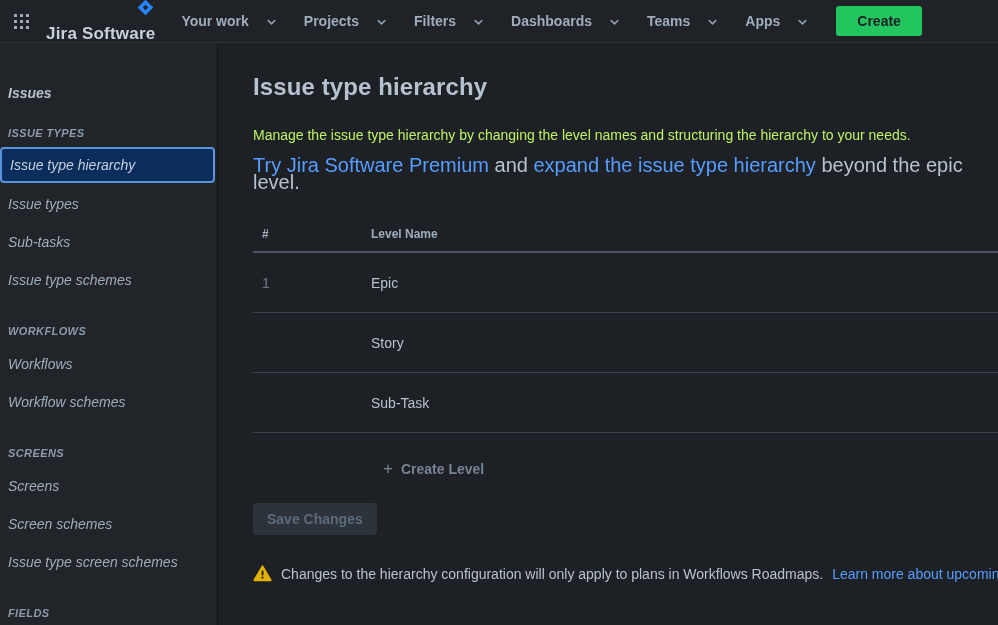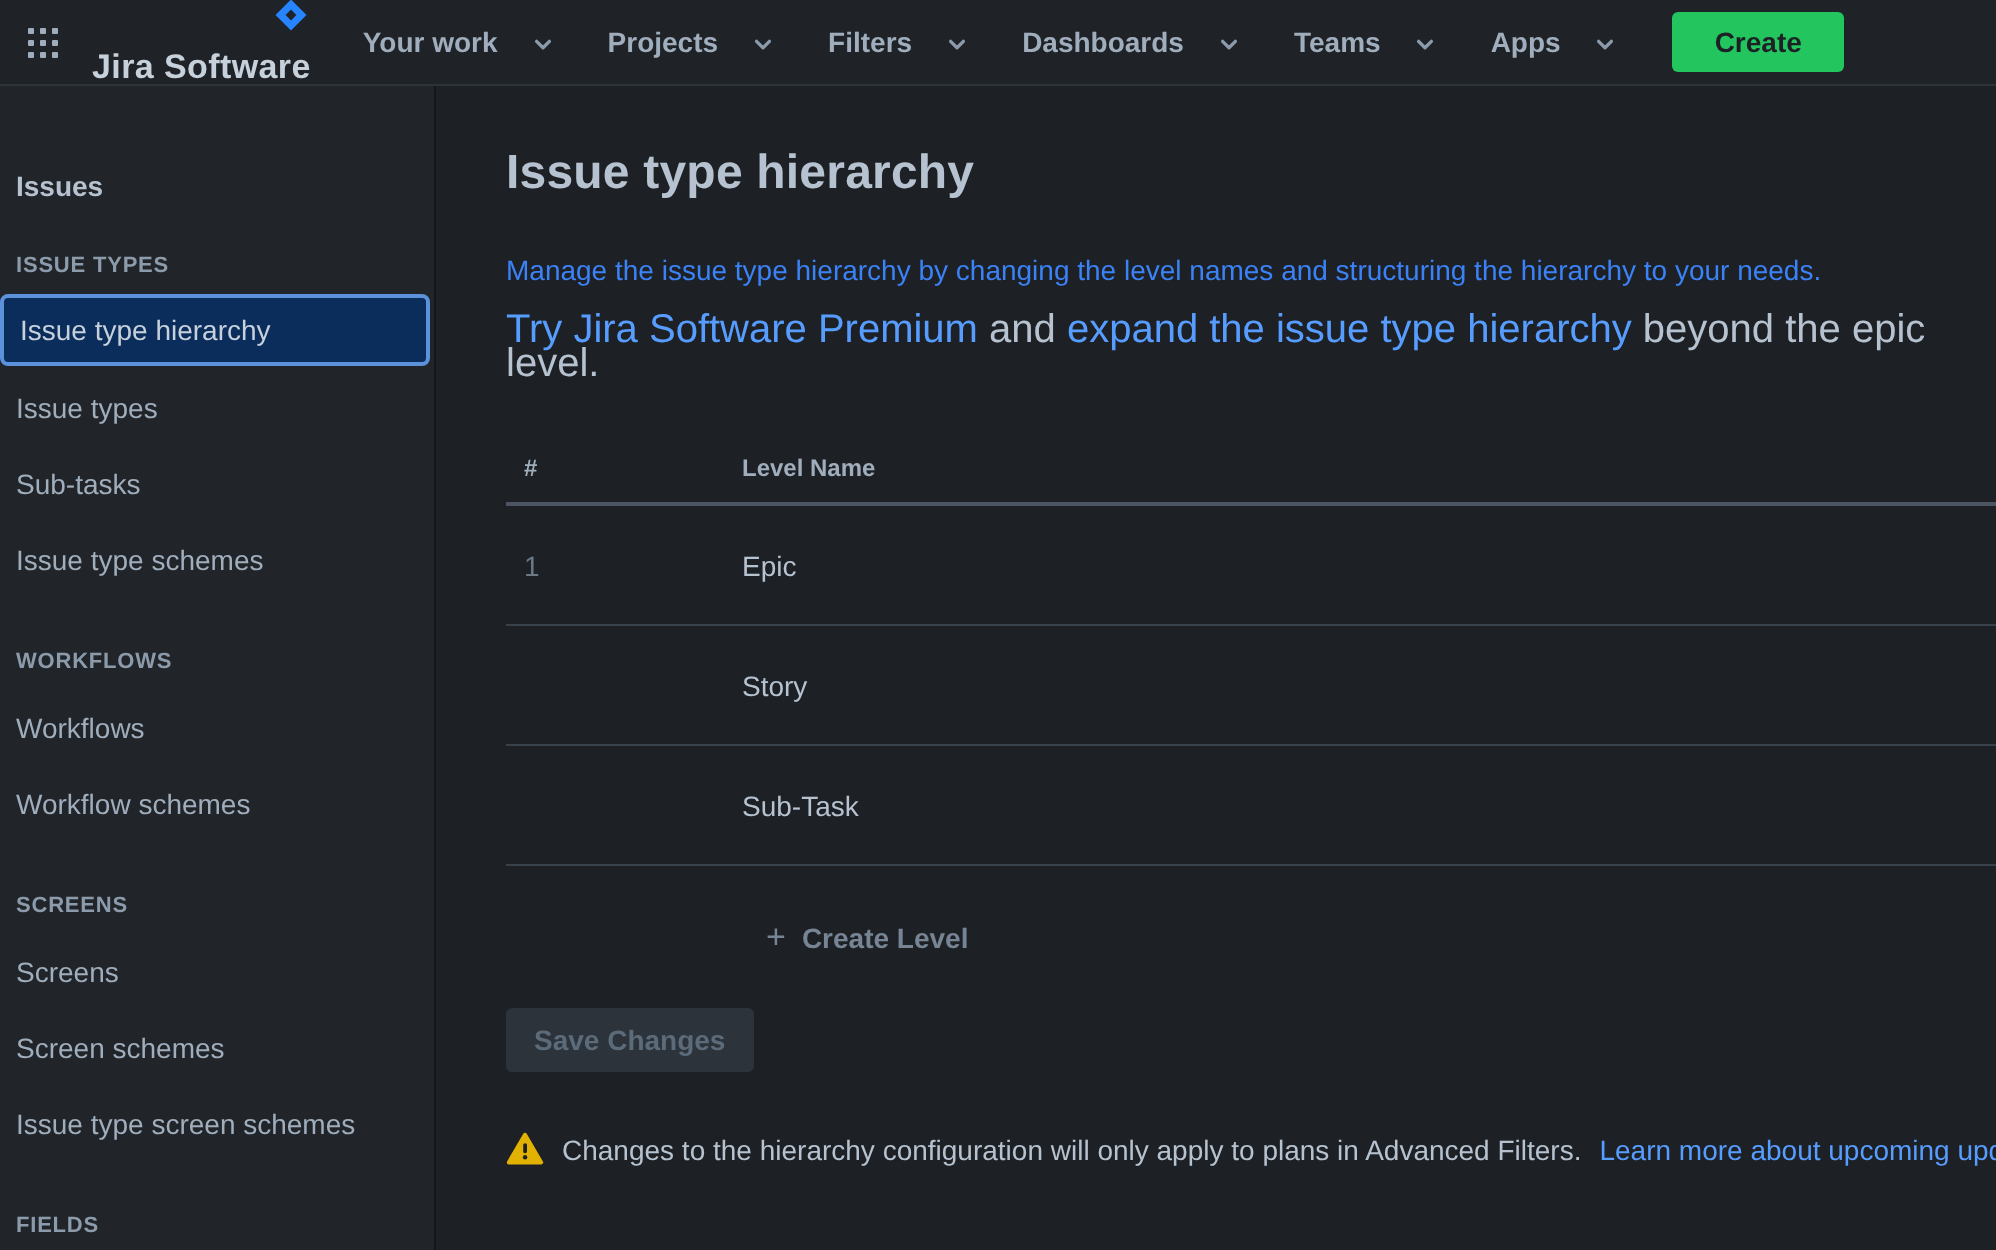--- a/index.html
+++ b/index.html
@@ -21,34 +21,34 @@
   .navitem svg { margin-top:2px; }
   .create-btn { margin-left:28px; background:#22c55e; color:#1D2125; border:none;
                 font-family:inherit; font-size:14px; font-weight:600; border-radius:3px;
                 padding:7px 21px; cursor:pointer; }
 
   
   .content { flex:1; display:flex; min-height:0; }
 
   
   .sidebar { width:218px; flex:0 0 218px; background:#212529; border-right:1px solid #14171A;
-             padding:42px 8px 0 8px; overflow:hidden; }
+             padding:42px 8px 0 8px; overflow:hidden;font-style:italic; }
   .sb-title { font-size:14px; font-weight:700; color:#B6C2CF; margin-bottom:18px; }
   .sb-section-h { font-size:11px; font-weight:700; color:#8C9BAB; letter-spacing:0.4px;
                   margin:26px 0 8px 0; }
   .sb-item { height:38px; display:flex; align-items:center; color:#9FADBC; font-size:14px;
              cursor:pointer; padding-left:0; }
   .sb-item.selected { height:36px; margin:8px -6px 2px -8px; padding-left:8px;
                       background:#0A2D5C; border:2px solid #5C92DB; border-radius:4px;
                       color:#C7D1DB; }
 
   
   .main { flex:1; min-width:0; padding:30px 0 0 35px; color:#B6C2CF; }
   h1 { font-size:24px; line-height:28px; font-weight:600; color:#B6C2CF; letter-spacing:0.1px; }
-  .desc { font-size:14px; line-height:17px; margin-top:26px; color:#3b82f6; }
+  .desc { font-size:14px; line-height:17px; margin-top:26px; color:#bef264; }
   .premium { font-size:20px; line-height:17px; margin-top:13px; color:#B6C2CF; }
   .premium a { color:#579DFF; text-decoration:none; cursor:pointer; }
 
   .table { margin-top:36px; }
   .thead { display:grid; grid-template-columns:118px 1fr; padding-bottom:10px;
            border-bottom:2px solid #4A5561; }
   .th { font-size:12px; font-weight:700; color:#9FADBC; }
   .th.num, .td.num { padding-left:9px; }
   .trow { display:grid; grid-template-columns:118px 1fr; height:60px; align-items:center;
           border-bottom:1px solid #39424B; }
@@ -192,18 +192,18 @@
       <button class="save-btn">Save Changes</button>
 
       <div class="warning">
         <span style="display:inline-flex;">
           <svg width="19" height="17" viewBox="0 0 19 17">
             <path d="M9.5 1.4 L17.6 15.2 H1.4 Z" fill="#E2B203" stroke="#E2B203" stroke-width="2" stroke-linejoin="round"></path>
             <rect x="8.6" y="5.6" width="1.9" height="5" rx="0.9" fill="#1D2125"></rect>
             <circle cx="9.55" cy="12.6" r="1.1" fill="#1D2125"></circle>
           </svg>
         </span>
-        <span>Changes to the hierarchy configuration will only apply to plans in Advanced Filters. </span>
+        <span>Changes to the hierarchy configuration will only apply to plans in Workflows Roadmaps. </span>
         <a>Learn more about upcoming updates</a>
       </div>
     </main>
   </div>
 </div>
 
 </body></html>

